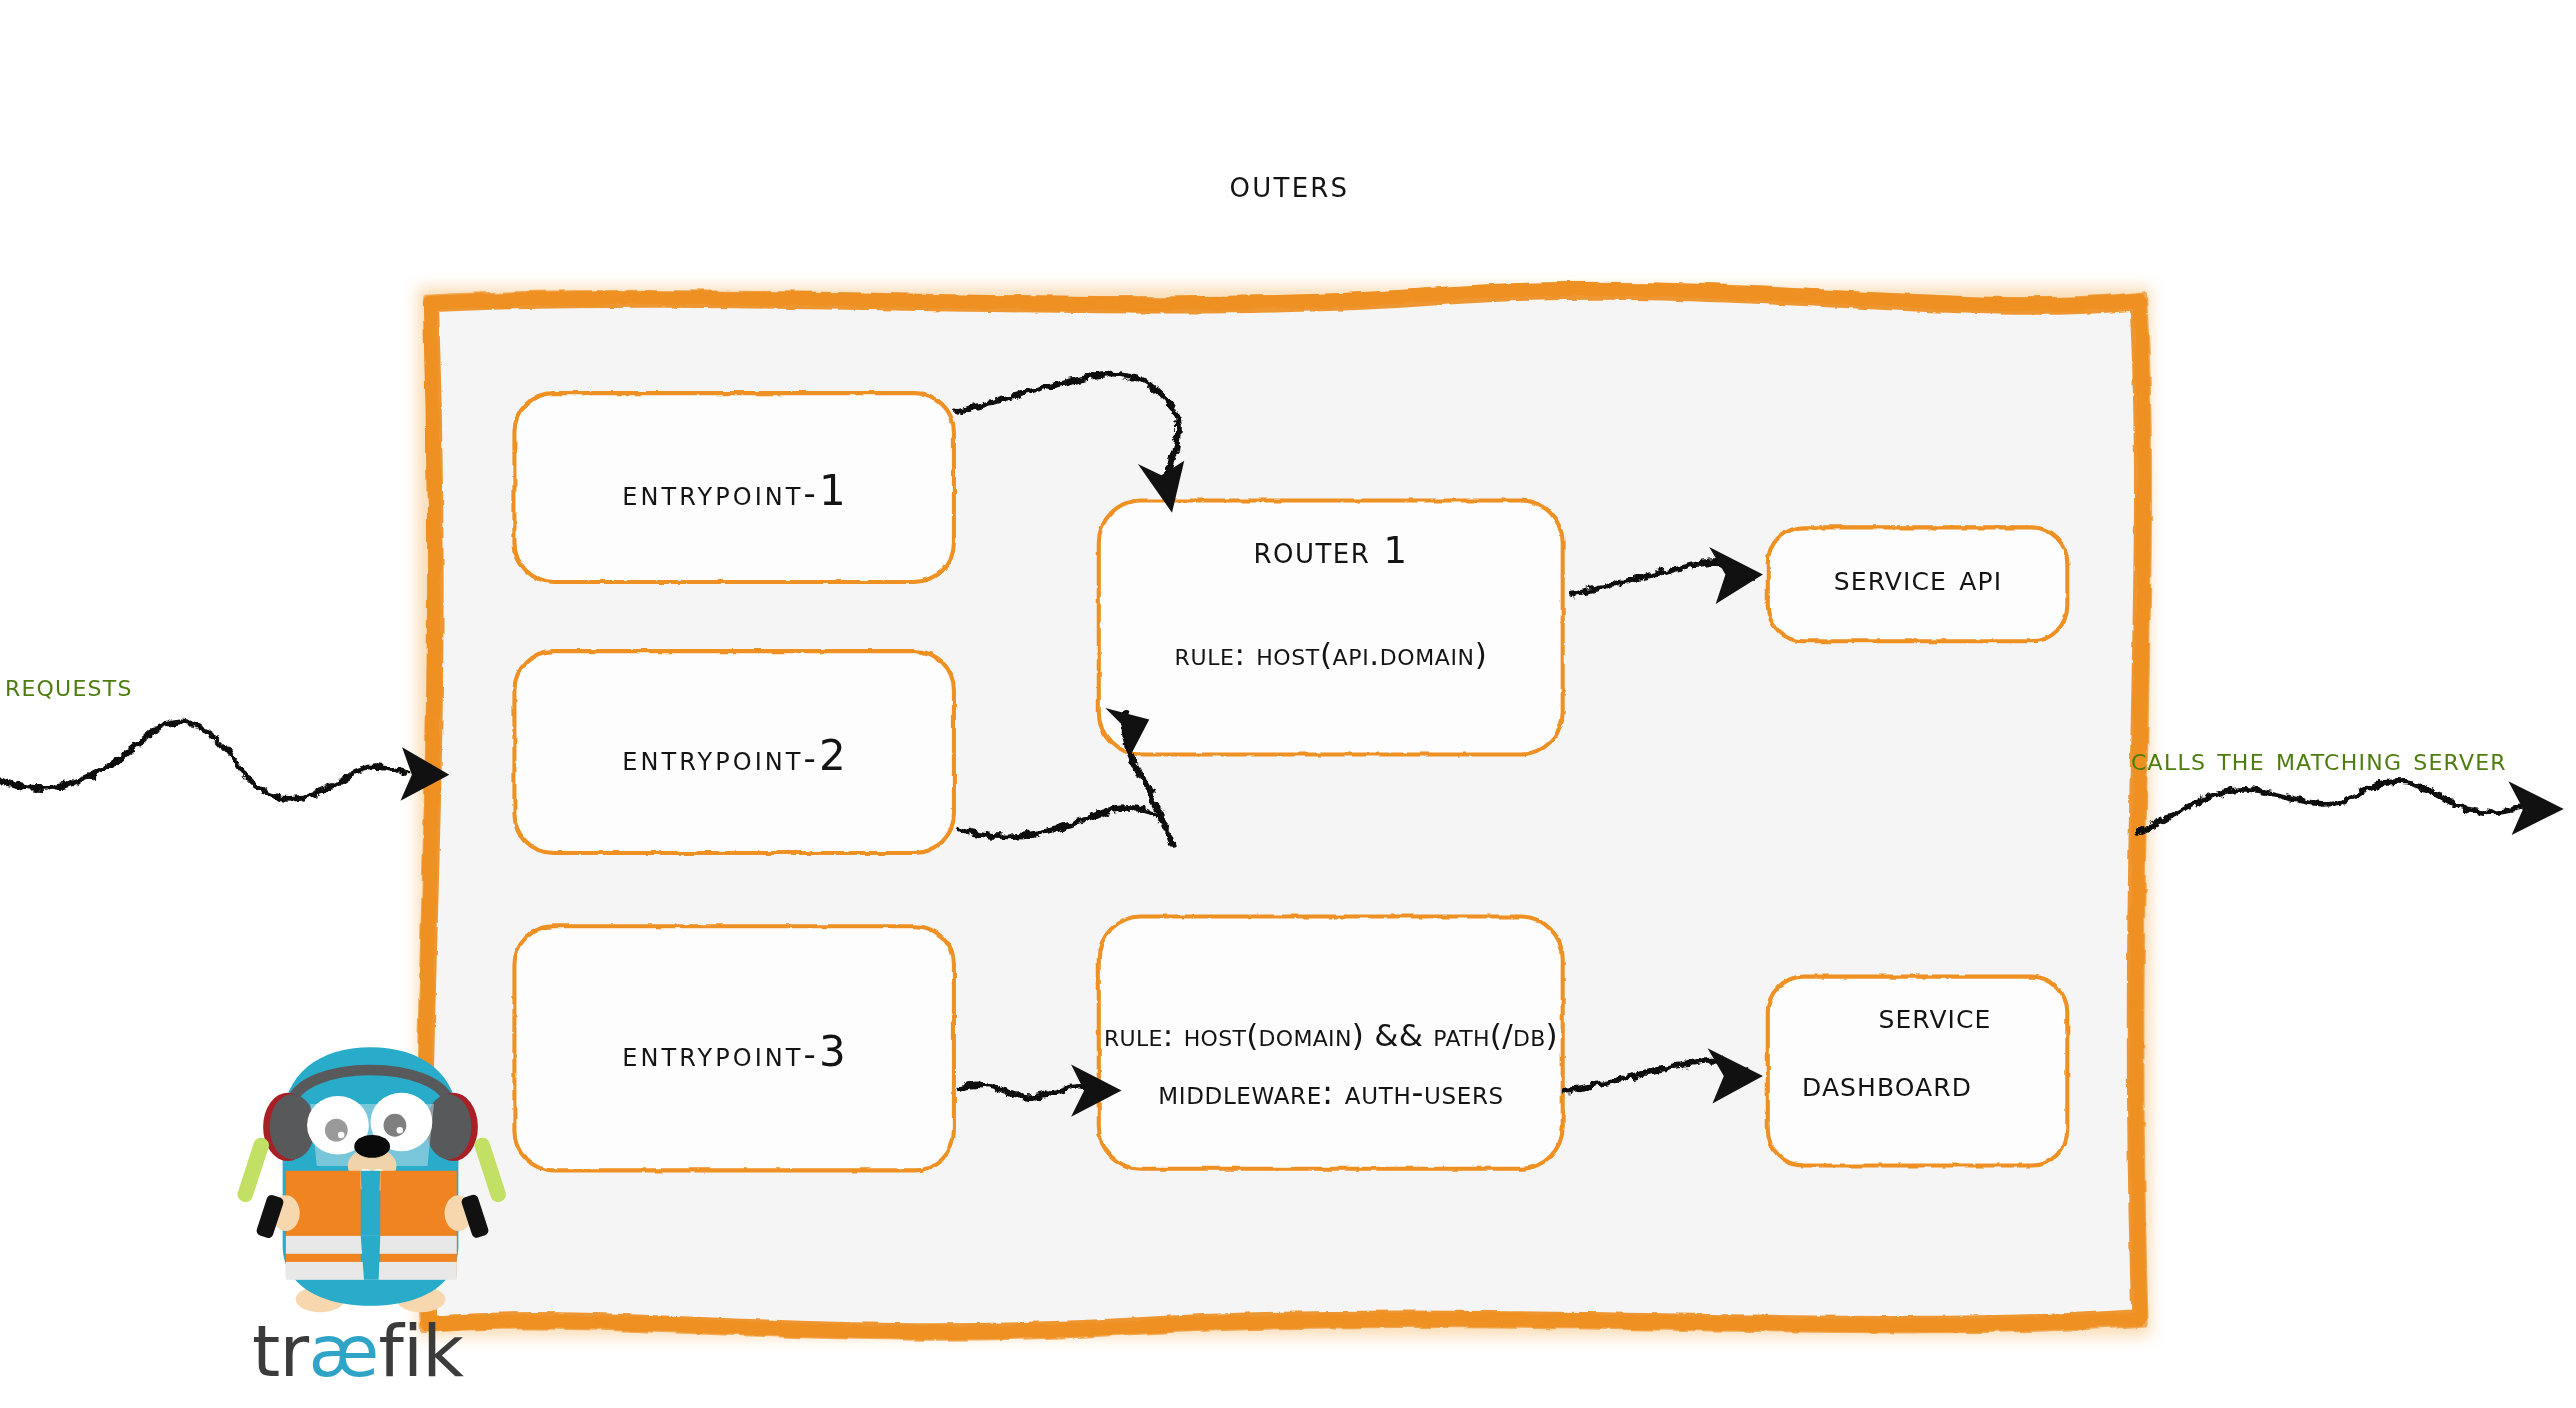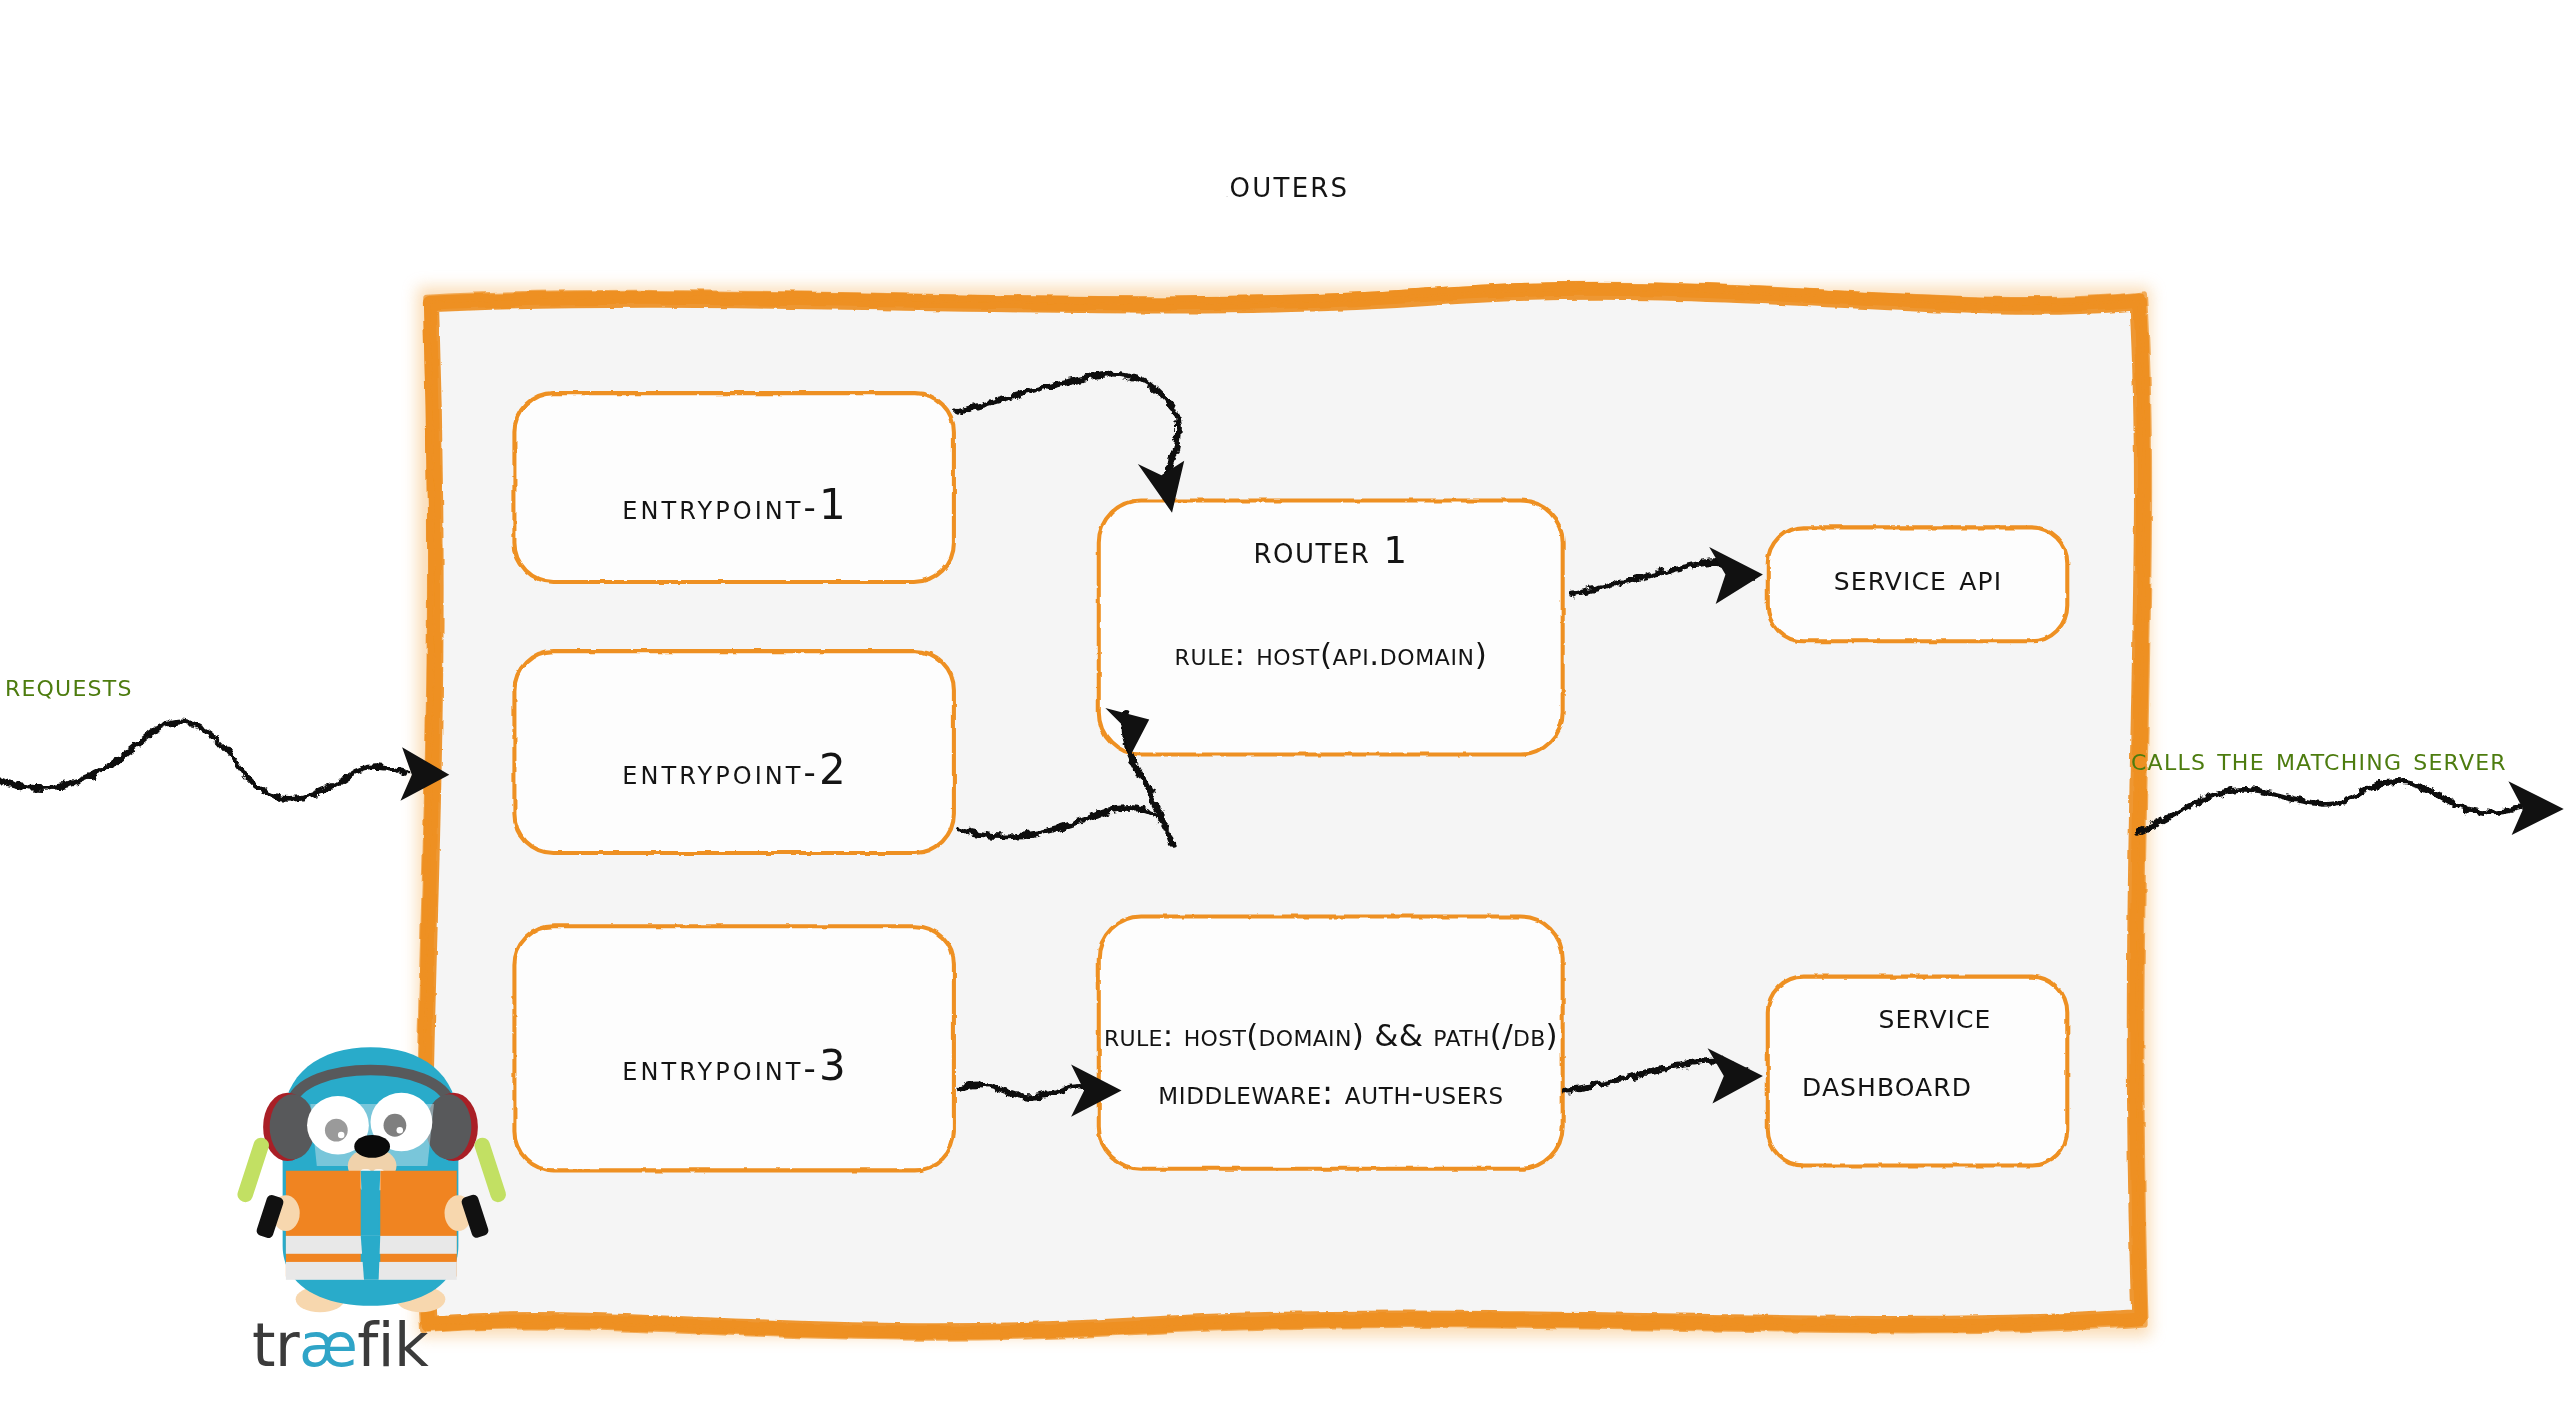--- a/index.html
+++ b/index.html
@@ -59,21 +59,20 @@
     text-align: center;
     color: #141414;
     pointer-events: none;
   }
 
   .ep-label {
     font-size: 34px;
     letter-spacing: 0.09em;
     font-variant: small-caps;
     text-transform: lowercase;
-    margin-top: 14px;
   }
   .ep-label .num { font-size: 42px; letter-spacing: 0; }
 
   .router-title {
     font-size: 37px;
     font-variant: small-caps;
     text-transform: lowercase;
     letter-spacing: 0.04em;
   }
   .router-rule {
@@ -111,21 +110,21 @@
     color: #4d7c0f;
     white-space: nowrap;
   }
 
   
   #traefik-wordmark {
     position: absolute;
     left: 252px;
     top: 1315px;
     font-family: "DejaVu Sans", sans-serif;
-    font-size: 60px;
+    font-size: 72px;
     letter-spacing: -0.01em;
     color: #3b3b3b;
     line-height: 1;
   }
   #traefik-wordmark .ae { color: #2FA4C7; }
 </style>
 </head>
 <body>
 
 <div id="diagram-root">

